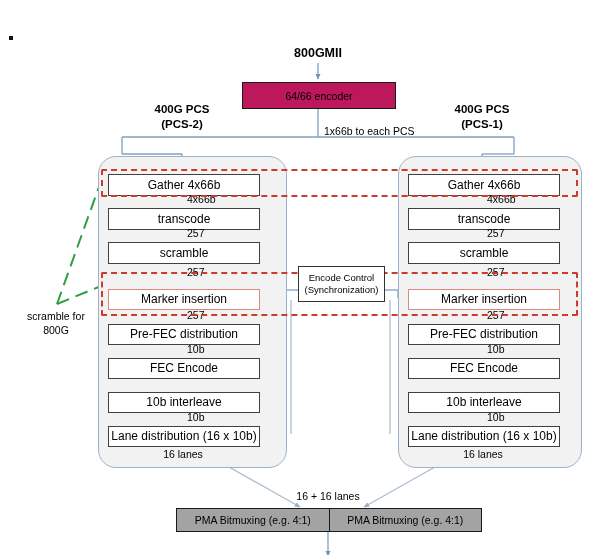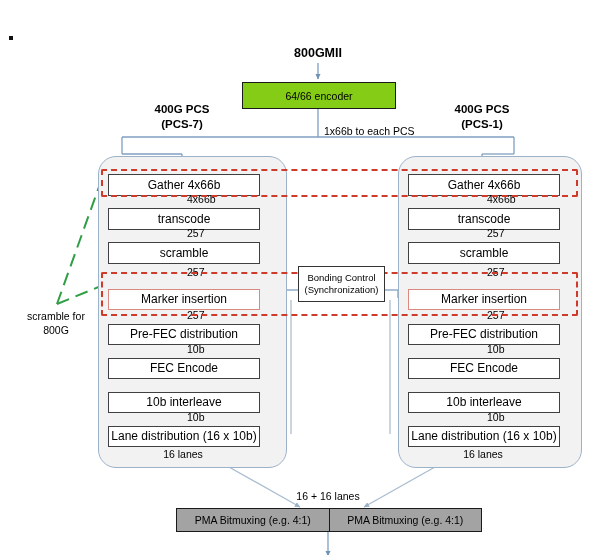--- a/index.html
+++ b/index.html
@@ -13,21 +13,21 @@
 
   
   .pcs-box{border:1px solid #9cb2c9;border-radius:18px;background:#f2f2f2;}
 
   
   .proc{border:1px solid #404040;background:#ffffff;font-size:12px;
         line-height:1.05;color:#000;}
   .proc.red{border:1px solid #d9897f;}
 
   
-  .plain{border:1px solid #1a1a1a;background:#84cc16;font-size:10.5px;}
+  .plain{border:1px solid #1a1a1a;background:#be185d;font-size:10.5px;}
   .bond{border:1px solid #333333;background:#ffffff;font-size:9.5px;
         line-height:1.25;flex-direction:column;z-index:7;}
 
   
   .pma-wrap{border:1px solid #1a1a1a;background:#a3a3a3;display:flex;}
   .pma-half{flex:1;display:flex;align-items:center;justify-content:center;
             font-size:10.5px;}
   .pma-half.first{border-right:1px solid #1a1a1a;}
 
   
@@ -111,21 +111,21 @@
   </svg>
 
   <div class="abs hdr ctr" style="left:258px;top:40px;width:120px;height:18px;">800GMII</div>
 
   <div class="abs plain ctr" style="left:242px;top:78px;width:152px;height:25px;">64/66 encoder</div>
 
   <div class="abs note" style="left:324px;top:120px;">1x66b to each PCS</div>
 
   <div class="abs hdr2" style="left:122px;top:98px;width:120px;">
     <div>400G PCS</div>
-    <div>(PCS-7)</div>
+    <div>(PCS-2)</div>
   </div>
   <div class="abs hdr2" style="left:422px;top:98px;width:120px;">
     <div>400G PCS</div>
     <div>(PCS-1)</div>
   </div>
 
   <div class="abs pcs-box" style="left:98px;top:152px;width:187px;height:310px;"></div>
   <div class="abs pcs-box" style="left:398px;top:152px;width:182px;height:310px;"></div>
 
   <div class="abs proc ctr" style="left:108px;top:170px;width:150px;height:20px;">Gather 4x66b</div>
@@ -159,21 +159,21 @@
   <div class="abs lbl" style="left:487px;top:262px;">257</div>
   <div class="abs lbl" style="left:487px;top:305px;">257</div>
   <div class="abs lbl" style="left:487px;top:339px;">10b</div>
   <div class="abs lbl" style="left:487px;top:407px;">10b</div>
   <div class="abs lbl ctr" style="left:433px;top:444px;width:100px;">16 lanes</div>
 
   <div class="abs redzone" style="left:101px;top:165px;width:477px;height:28px;"></div>
   <div class="abs redzone" style="left:101px;top:268px;width:477px;height:44px;"></div>
 
   <div class="abs bond ctr" style="left:298px;top:262px;width:85px;height:34px;">
-    <div>Bonding Control</div>
+    <div>Encode Control</div>
     <div>(Synchronization)</div>
   </div>
 
   <div class="abs chg" style="left:6px;top:306px;width:100px;">
     <div>scramble for</div>
     <div>800G</div>
   </div>
 
   <div class="abs lbl ctr" style="left:278px;top:486px;width:100px;">16 + 16 lanes</div>
 

